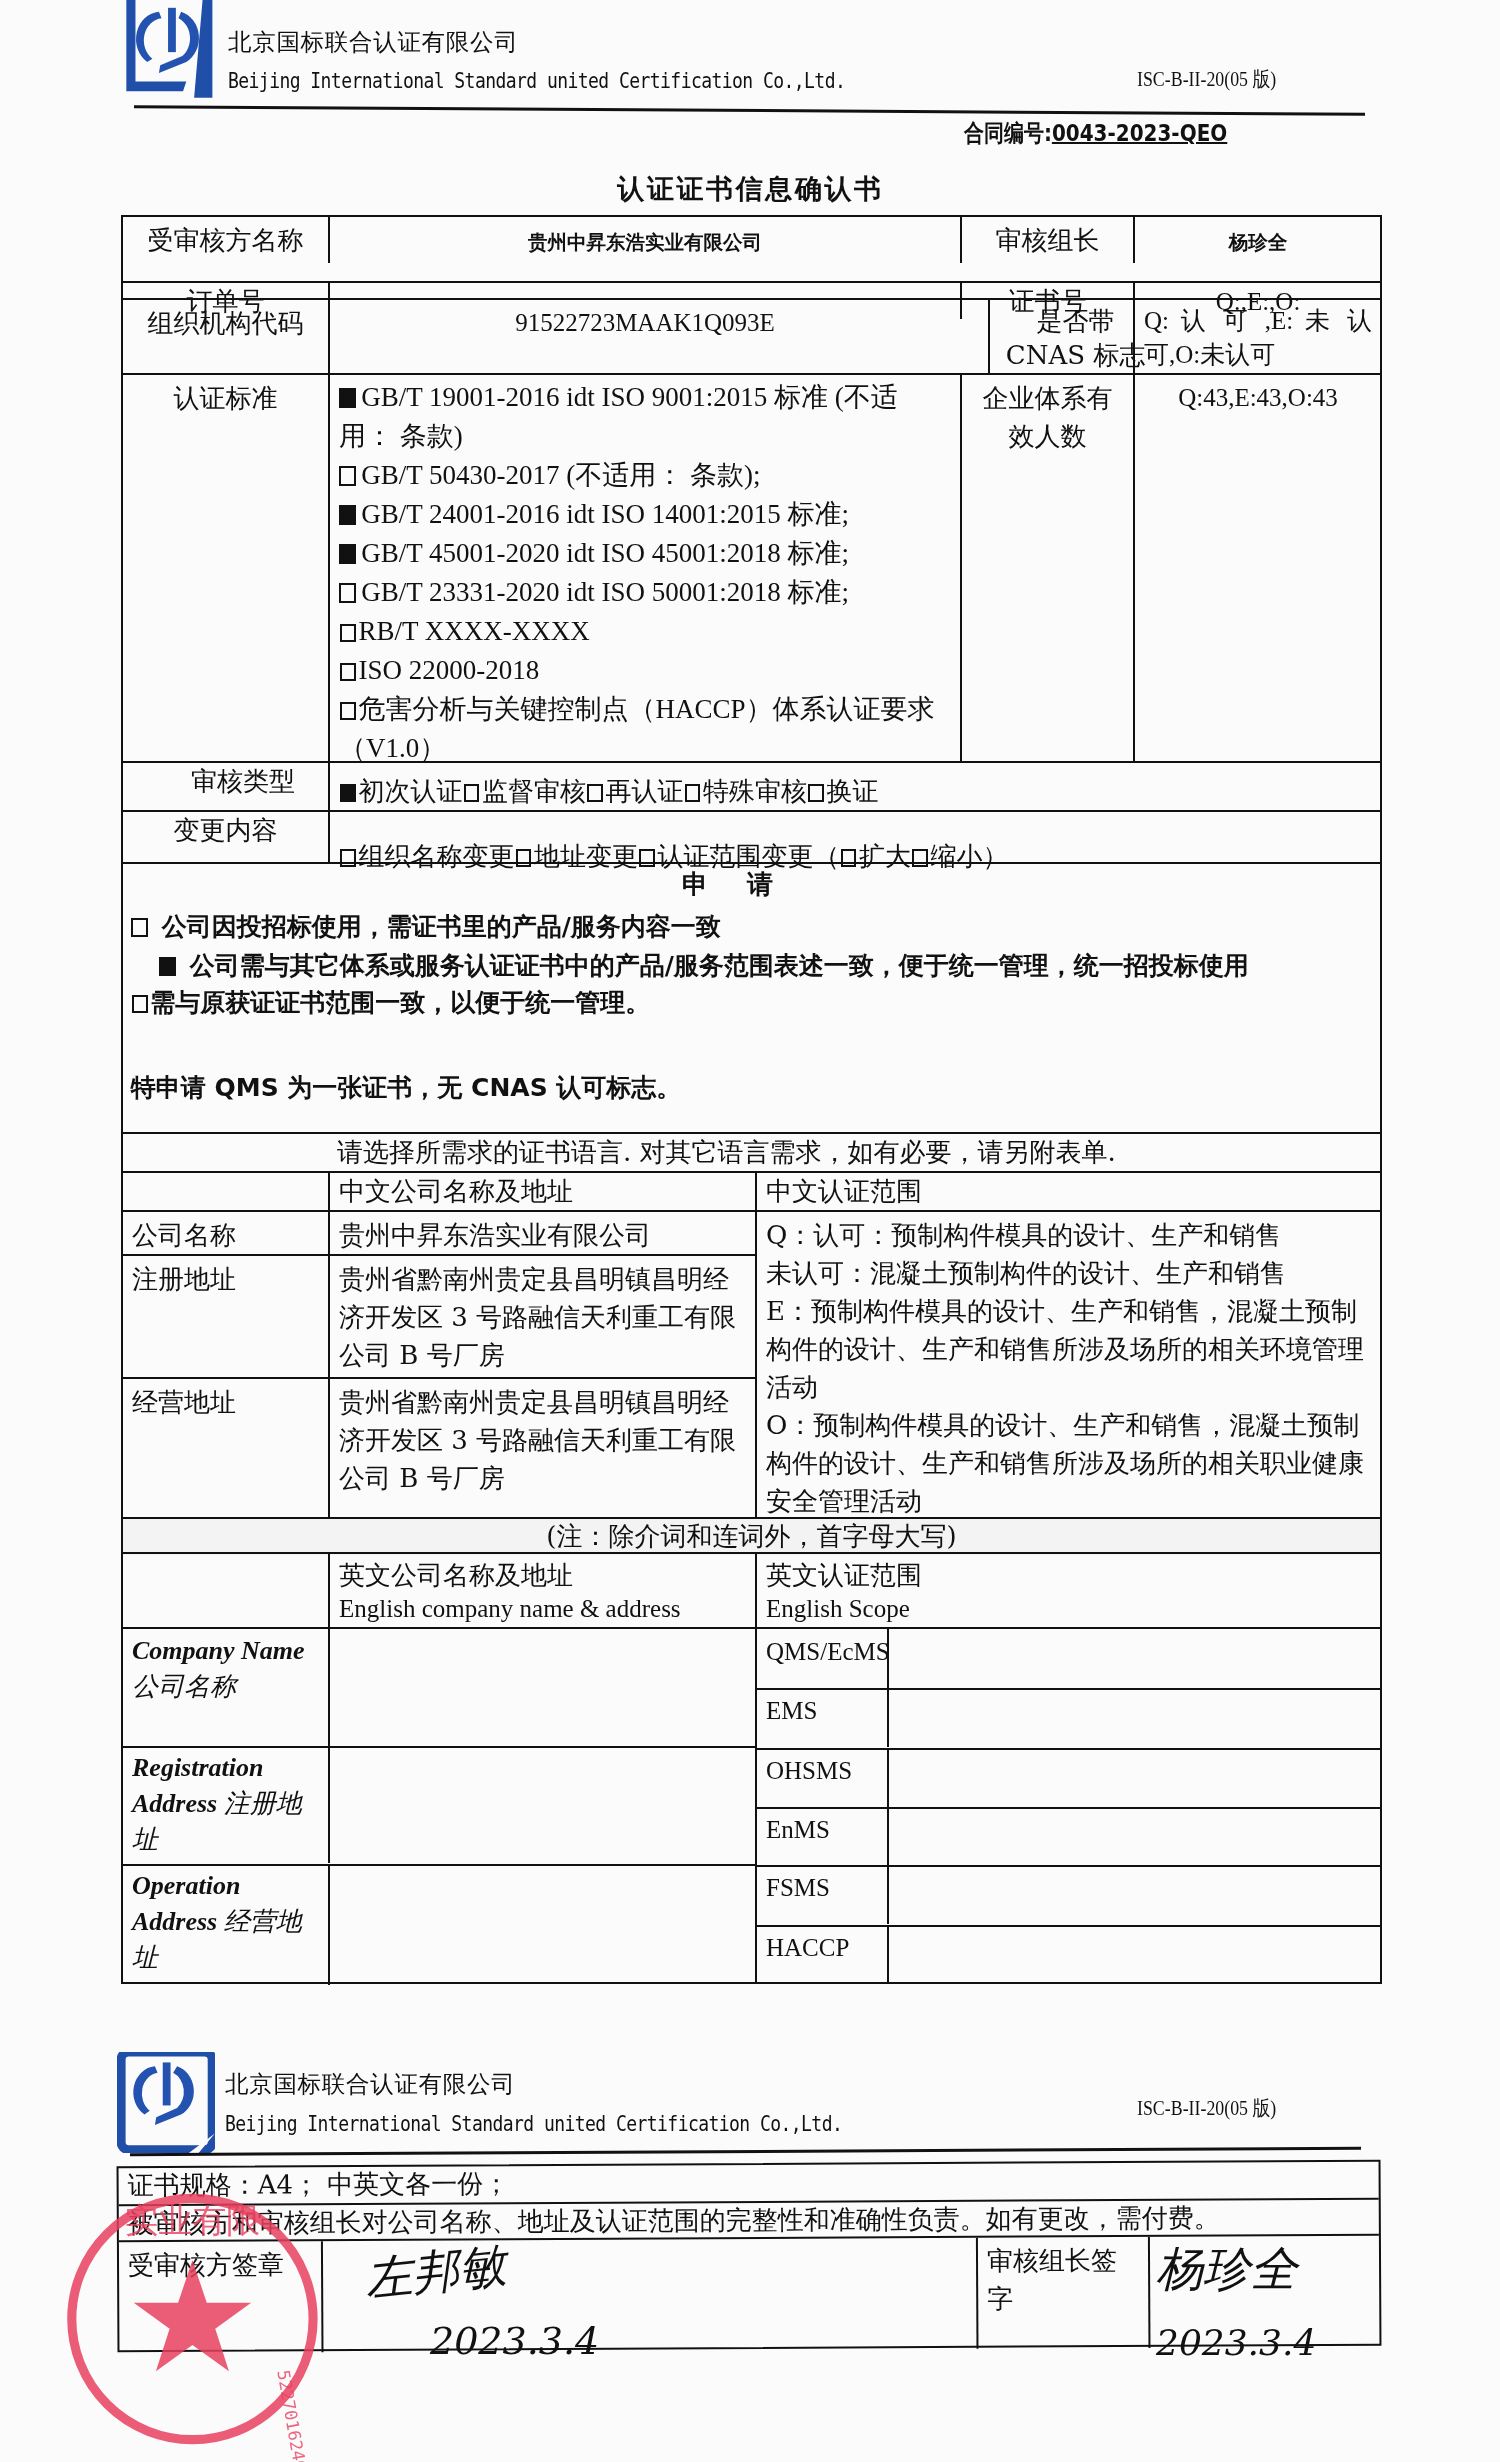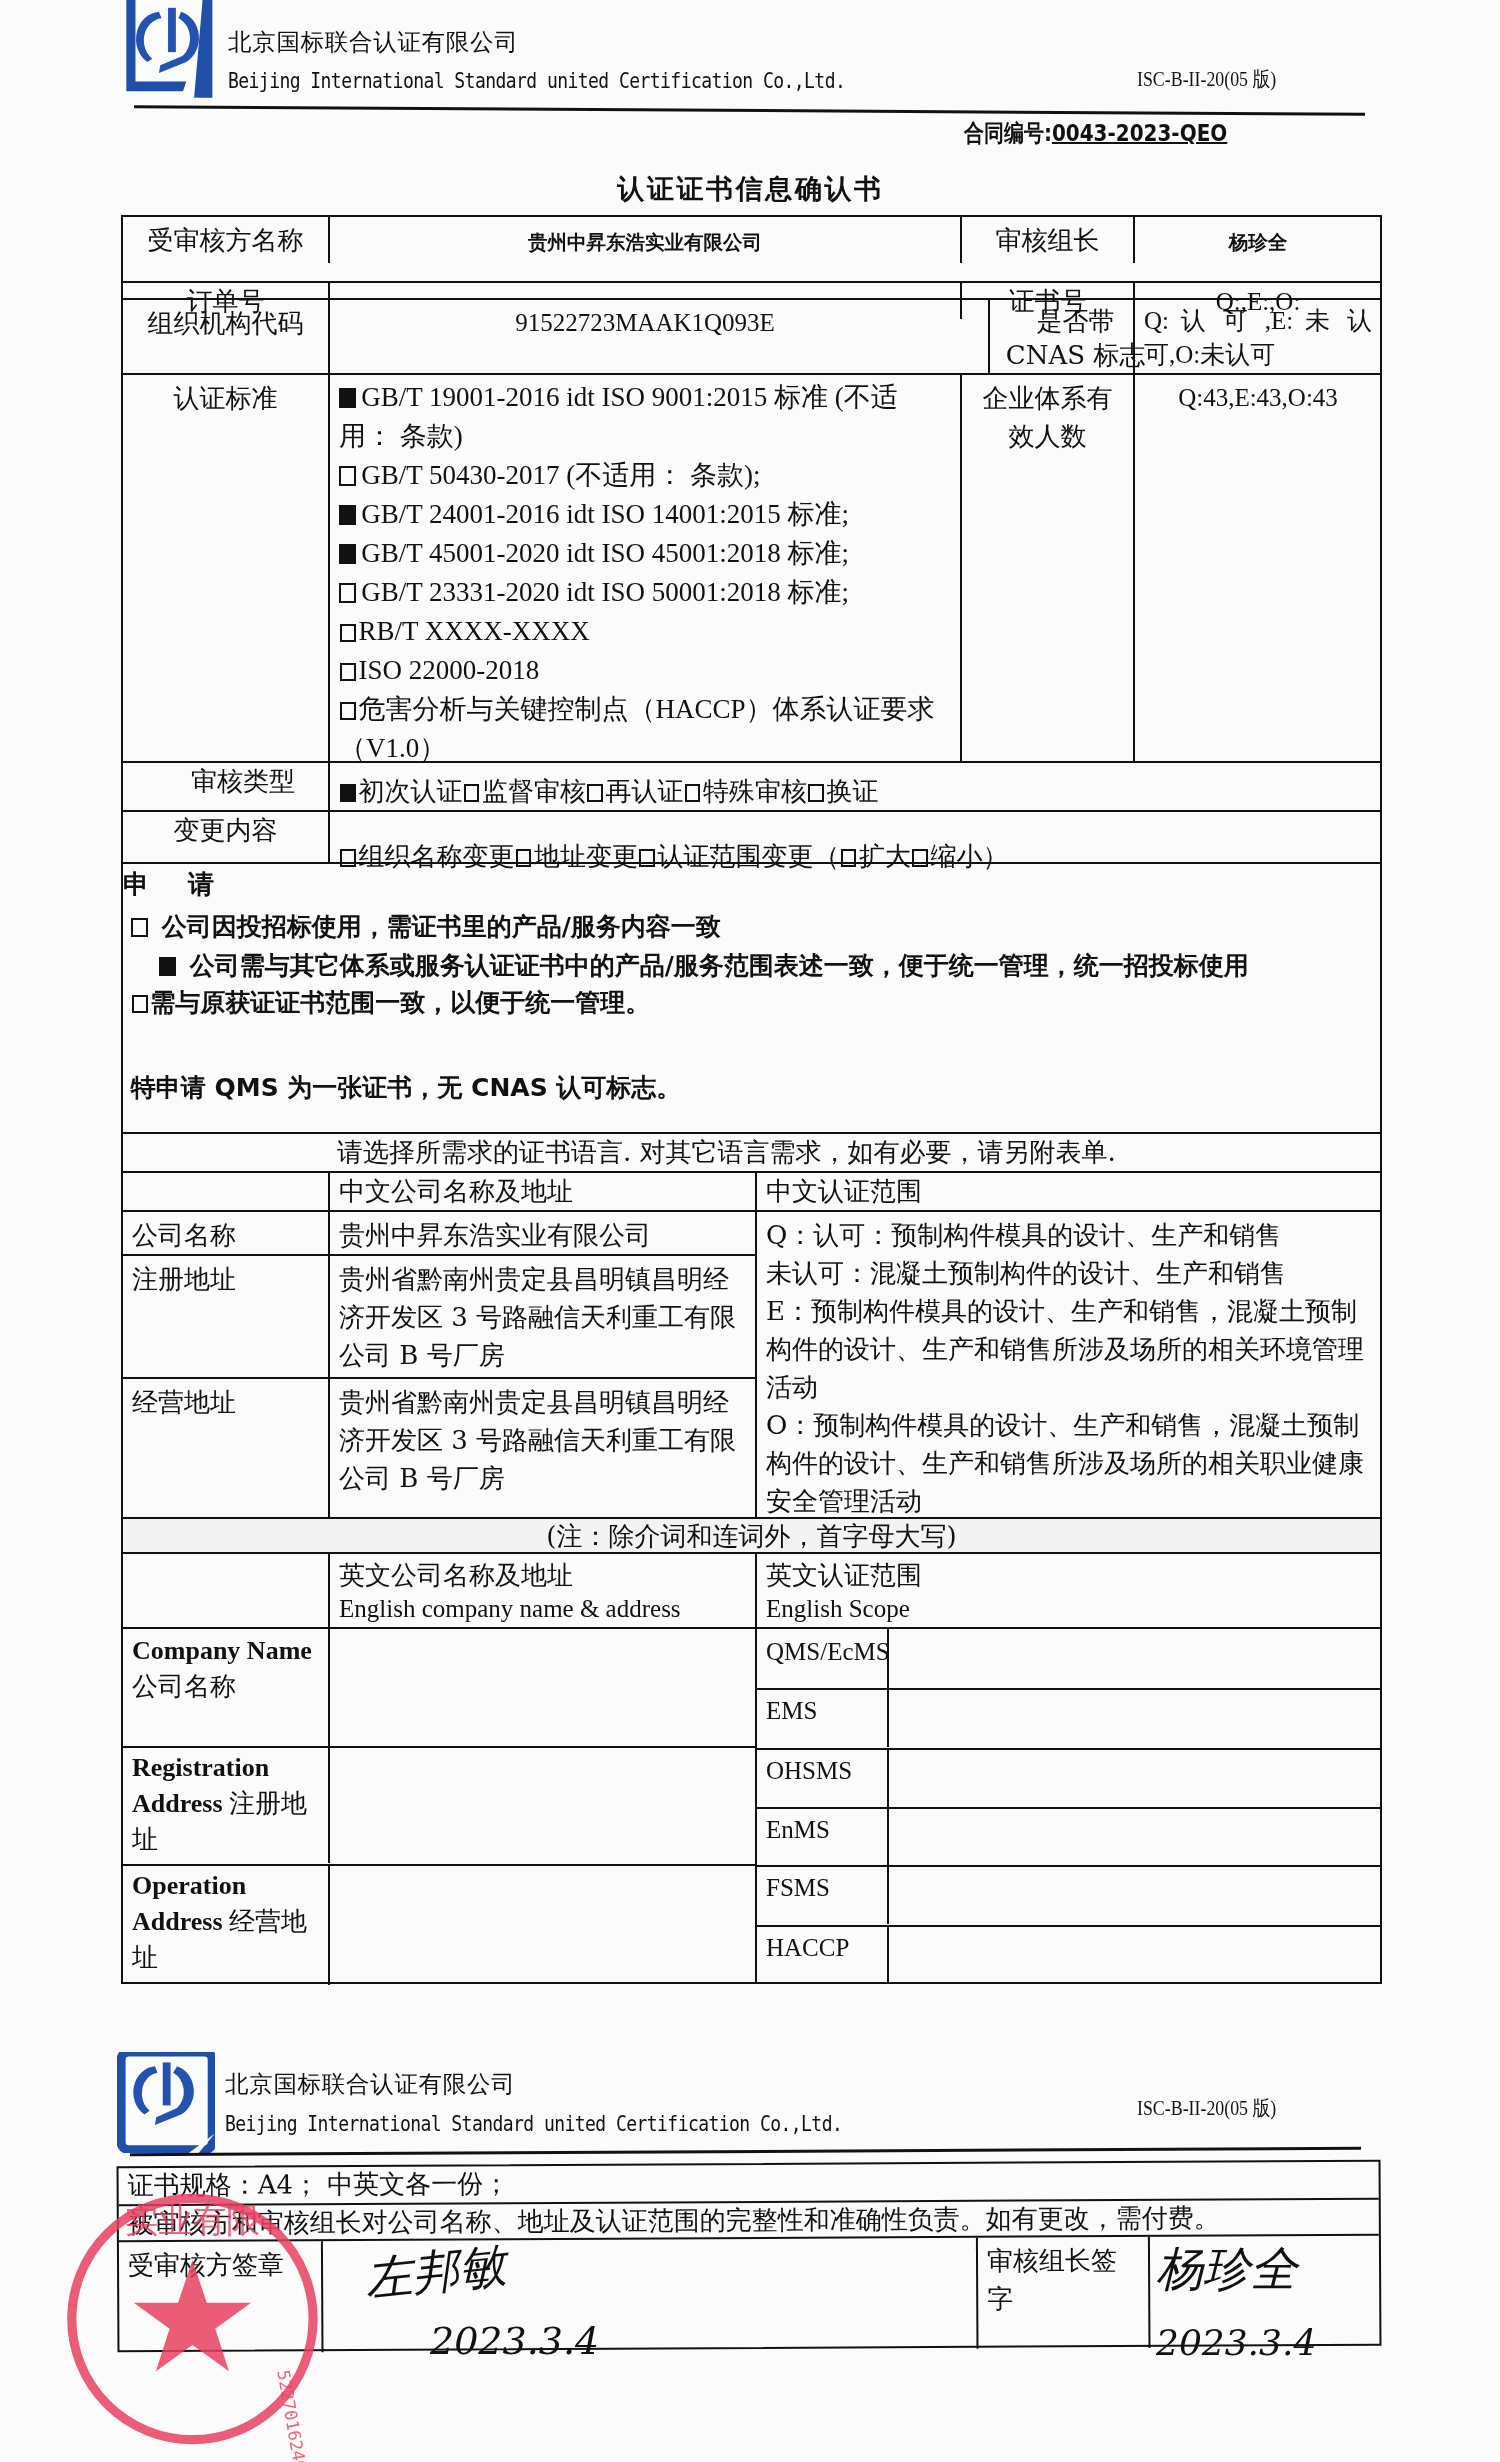--- a/index.html
+++ b/index.html
@@ -24,24 +24,24 @@
   .row.first { border-top:none; }
   .cell { position:absolute; top:0; bottom:0; box-sizing:border-box; padding:3.9px 9px; font-size:26px; line-height:38px; }
   .vl { border-left:2px solid #111; }
   .center { text-align:center; }
   .bold-name { font-family:"DejaVu Sans",sans-serif; font-weight:bold; font-size:19.5px; }
   .std-line { font-family:"Liberation Serif",serif; font-size:27px; line-height:39px; white-space:nowrap; }
   .box { display:inline-block; width:17px; height:19.5px; border:2px solid #111; box-sizing:border-box; vertical-align:-2px; margin-right:5.2px; }
   .box.checked { background:#111; }
   .box.sm { width:15.6px; height:18px; margin-right:2.6px; margin-left:1.3px; }
   .inline-opt { white-space:nowrap; font-family:"DejaVu Sans",sans-serif; font-size:26px; }
-  .apply-title { position:absolute; left:0; right:9px; font-family:"DejaVu Sans",sans-serif; font-weight:bold; font-size:26px; letter-spacing:39px; }
+  .apply-title { position:absolute; left:0; right:9px; text-align:center; font-family:"DejaVu Sans",sans-serif; font-weight:bold; font-size:26px; letter-spacing:39px; }
   .apply-line { position:absolute; left:7.8px; right:7.8px; font-family:"DejaVu Sans",sans-serif; font-weight:bold; font-size:25px; white-space:nowrap; }
   .sm-en { font-family:"Liberation Serif",serif; font-size:25px; }
-  .en-label { font-family:"Liberation Serif",serif; font-weight:bold; font-size:26px; line-height:39px; }
+  .en-label { font-family:"Liberation Serif",serif; font-weight:bold; font-size:26px; line-height:39px;font-style:italic; }
   .sig { position:absolute; font-family:"DejaVu Serif",serif; font-style:italic; font-size:47px; color:#111; }
   .stamp { position:absolute; }
 </style>
 </head>
 <body>
 
 <svg class="logo" style="left:121px;top:0px;" viewBox="0 0 150 155">
   <path d="M8 0 L8 140 L95 140 L100 125 L22 125 L22 0 Z" fill="#1f4fa8"></path>
   <path d="M125 0 L140 0 L140 150 L112 150 Z" fill="#1f4fa8"></path>
   <path d="M58 18 A38 42 0 0 0 40 95 L48 90 A30 34 0 0 1 62 28 Z" fill="#2452b0"></path>

